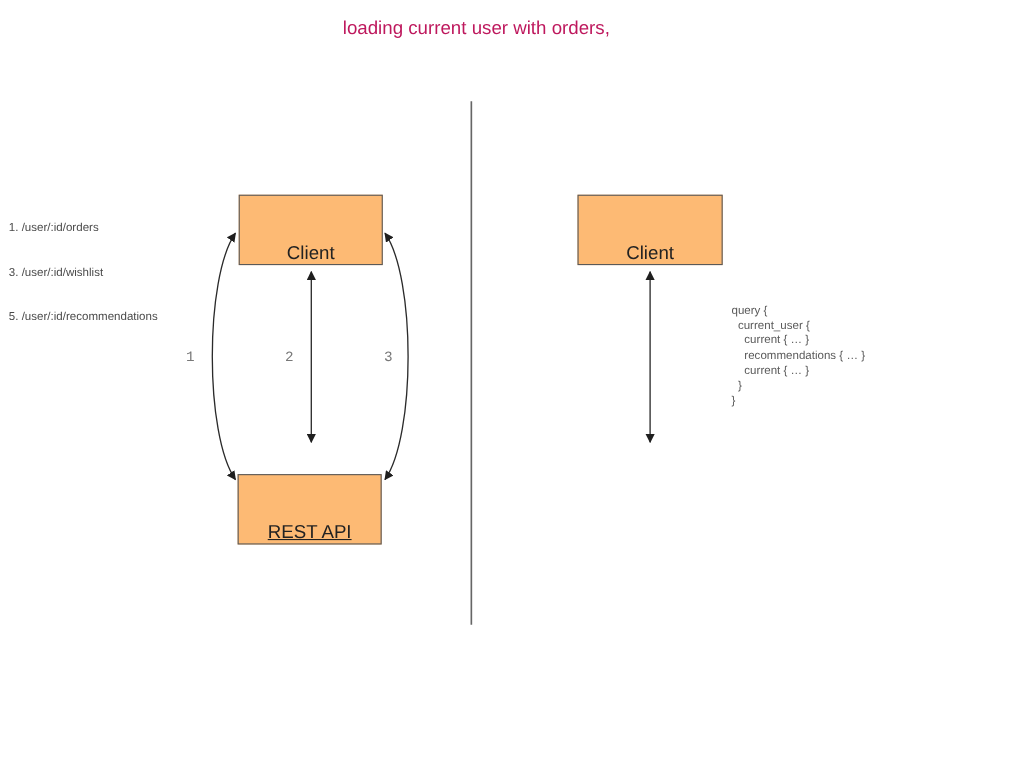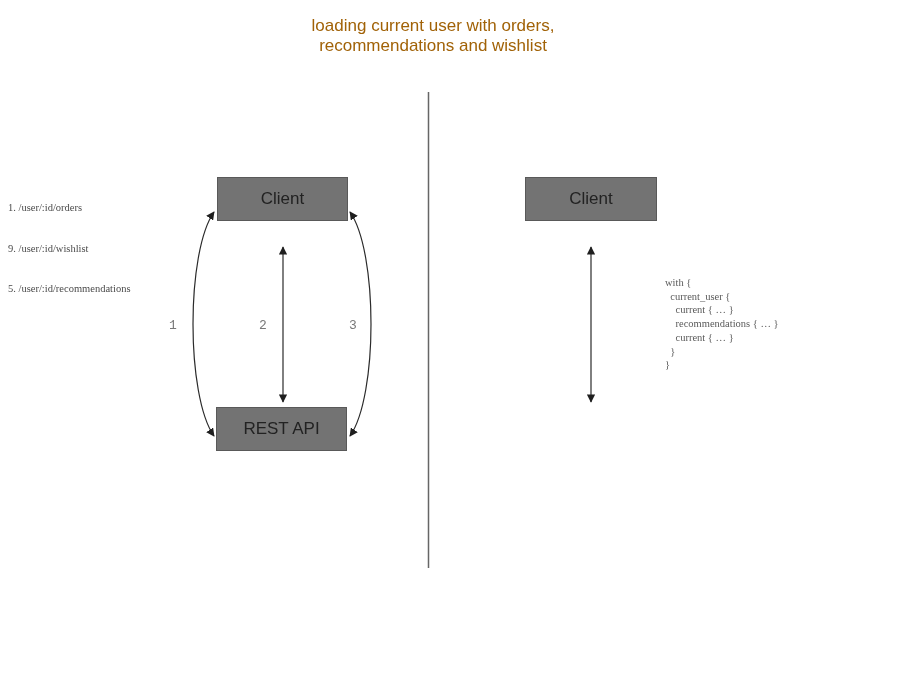--- a/index.html
+++ b/index.html
@@ -26,41 +26,41 @@
     height: 689px;
   }
   .title {
     position: absolute;
     left: 183px;
     top: 16px;
     width: 500px;
     text-align: center;
     font-size: 17px;
     line-height: 20px;
-    color: #a16207;
+    color: #be185d;
   }
   .node-box {
     position: absolute;
     width: 131px;
-    height: 44px;
-    background: #737373;
+    height: 64px;
+    background: #fdba74;
     border: 1.5px solid #595959;
     display: flex;
-    align-items: center;
+    align-items: flex-end;
     justify-content: center;
     font-size: 17px;
     color: #222222;
     box-sizing: border-box;
   }
   .box-client-left  { left: 217px; top: 177px; }
-  .box-rest-api     { left: 216px; top: 407px; }
+  .box-rest-api     { left: 216px; top: 431px; text-decoration: underline; }
   .box-client-right { left: 525px; top: 177px; width: 132px; }
   .box-graphql-api  { left: 526px; top: 407px; }
   .mono {
-    font-family: Liberation Serif, serif;
+    font-family: Liberation Sans, sans-serif;
     white-space: pre;
   }
   .endpoint-list {
     position: absolute;
     left: 8px;
     top: 174px;
     font-size: 10.5px;
     line-height: 13.5px;
     color: #4a4a4a;
   }
@@ -102,39 +102,38 @@
 
     <line x1="283" y1="247" x2="283" y2="402" stroke="#2a2a2a" stroke-width="1.2" marker-start="url(#arr)" marker-end="url(#arr)"></line>
 
     <path d="M 350 212 C 378 252 378 396 350 436" fill="none" stroke="#2a2a2a" stroke-width="1.2" marker-start="url(#arr)" marker-end="url(#arr)"></path>
 
     <line x1="591" y1="247" x2="591" y2="402" stroke="#2a2a2a" stroke-width="1.2" marker-start="url(#arr)" marker-end="url(#arr)"></line>
   </svg>
 
   <div class="title">
     <div>loading current user with orders,</div>
-    <div>recommendations and wishlist</div>
   </div>
 
   <div class="endpoint-list mono">
     <div>1. /user/:id/orders</div>
-    <div>9. /user/:id/wishlist</div>
+    <div>3. /user/:id/wishlist</div>
     <div>5. /user/:id/recommendations</div>
   </div>
 
   <div class="node-box box-client-left">
     <span>Client</span>
   </div>
   <div class="node-box box-rest-api">
     <span>REST API</span>
   </div>
 
   <span class="arrow-num num-1">1</span>
   <span class="arrow-num num-2">2</span>
   <span class="arrow-num num-3">3</span>
 
   <div class="node-box box-client-right">
     <span>Client</span>
   </div>
 
-  <pre class="query-block mono"><div>with {</div><div>  current_user {</div><div>    current { … }</div><div>    recommendations { … }</div><div>    current { … }</div><div>  }</div><div>}</div></pre>
+  <pre class="query-block mono"><div>query {</div><div>  current_user {</div><div>    current { … }</div><div>    recommendations { … }</div><div>    current { … }</div><div>  }</div><div>}</div></pre>
 
 </div>
 
 </body></html>

